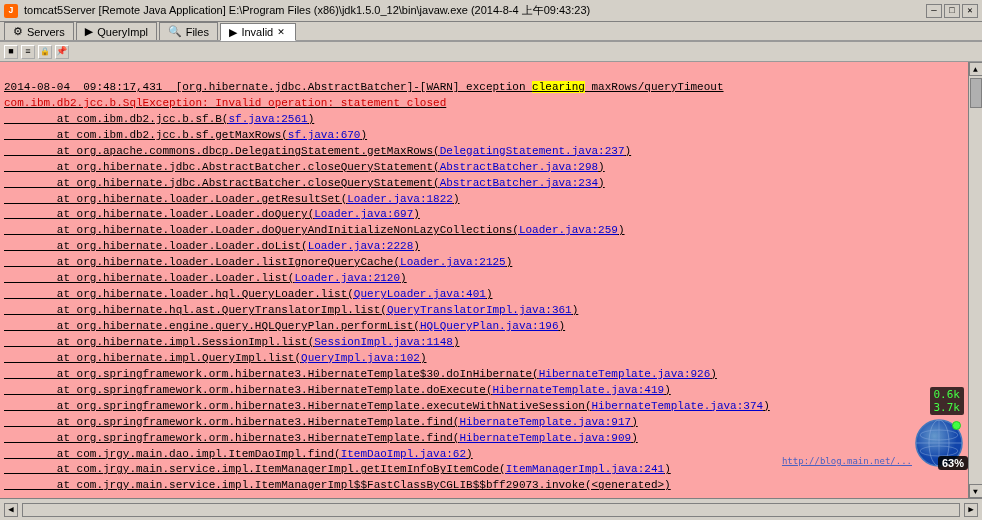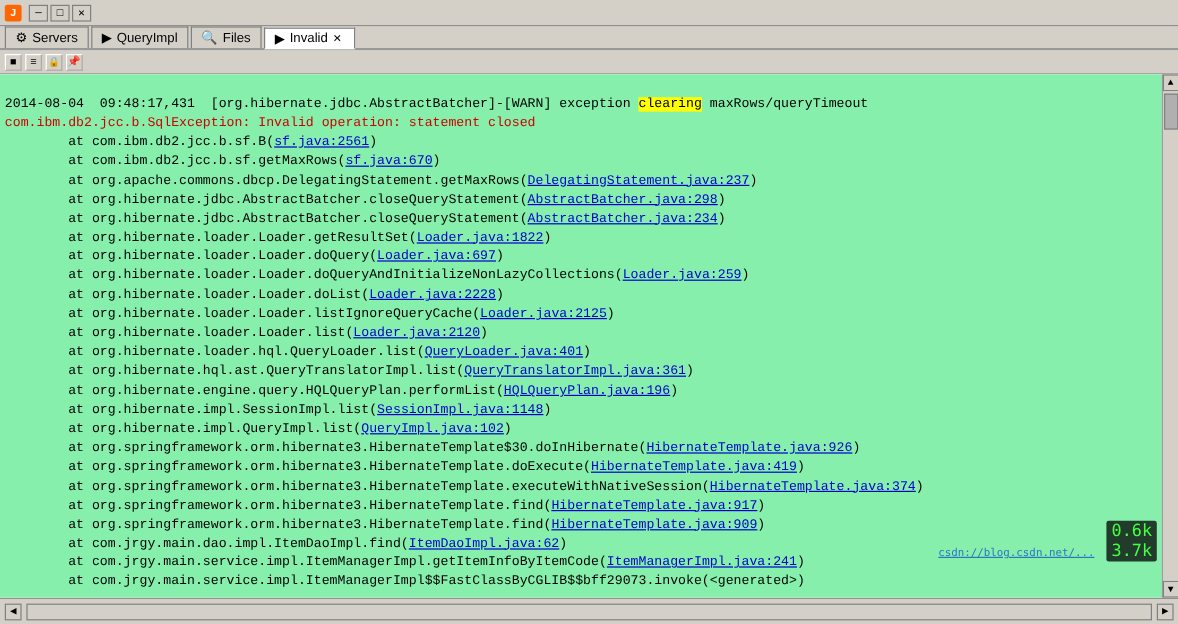--- a/index.html
+++ b/index.html
@@ -104,23 +104,24 @@
     
     .content-area {
       display: flex;
       height: calc(520px - 22px - 20px - 20px - 22px);
       background: white;
     }
 
     
     .console-area {
       flex: 1;
-      background: #86efac;
+      background: #fca5a5;
       overflow: hidden;
       position: relative;
+      text-decoration: underline;
     }
     .console-output {
       padding: 2px 4px;
       font-size: 11px;
       font-family: 'Courier New', monospace;
       line-height: 1.45;
       color: #000;
       white-space: pre;
       overflow: hidden;
     }
@@ -200,20 +201,21 @@
       height: 14px;
       background: #d4d0c8;
       border: 1px solid #808080;
     }
   </style>
 </head>
 <body>
 
 <div class="titlebar">
   <div class="titlebar-icon">J</div>
+  <span class="titlebar-text">tomcat5Server [Remote Java Application]  E:\Program Files (x86)\jdk1.5.0_12\bin\javaw.exe  (2014-8-4  上午09:43:23)</span>
   <div class="titlebar-controls">
     <div class="titlebar-btn">─</div>
     <div class="titlebar-btn">□</div>
     <div class="titlebar-btn">✕</div>
   </div>
 </div>
 
 <div class="tabbar">
   <div class="tab">
     <span>⚙</span>
@@ -278,26 +280,47 @@
 
   <div class="scrollbar-v">
     <div class="scrollbar-btn">▲</div>
     <div class="scrollbar-track">
       <div class="scrollbar-thumb"></div>
     </div>
     <div class="scrollbar-btn">▼</div>
   </div>
 
   <div style="position:absolute; bottom:30px; right:18px; display:flex; flex-direction:column; align-items:flex-end; gap:3px;">
-    <div style="background:rgba(0,0,0,0.75); color:#44ff44; font-size:14px; font-family:monospace; padding:1px 4px; border-radius:2px; text-align:center;margin-left:44px;">
+    <div style="background:rgba(0,0,0,0.75); color:#44ff44; font-size:11px; font-family:monospace; padding:1px 4px; border-radius:2px; text-align:center;margin-left:44px;">
       <span>0.6k</span><br>
       <span>3.7k</span>
     </div>
-  </div>
-
-  <div style="position:absolute;bottom:32px;right:70px;color:#0044cc;font-size:9px;font-family:monospace;text-decoration:underline;opacity:0.7;">csdn://blog.csdn.net/...</div>
+    <div style="position:relative; width:50px; height:50px;">
+      <svg width="50" height="50">
+        <defs>
+          <radialGradient id="globeGrad" cx="40%" cy="35%">
+            <stop offset="0%" stop-color="#6699cc"></stop>
+            <stop offset="100%" stop-color="#1144aa"></stop>
+          </radialGradient>
+        </defs>
+        <circle cx="25" cy="25" r="23" fill="url(#globeGrad)" stroke="#4477bb" stroke-width="1.5"></circle>
+
+        <ellipse cx="25" cy="25" rx="10" ry="23" fill="none" stroke="#88aadd" stroke-width="0.8" opacity="0.7"></ellipse>
+        <line x1="2" y1="25" x2="48" y2="25" stroke="#88aadd" stroke-width="0.8" opacity="0.7"></line>
+        <line x1="25" y1="2" x2="25" y2="48" stroke="#88aadd" stroke-width="0.8" opacity="0.5"></line>
+        <ellipse cx="25" cy="17" rx="19" ry="5" fill="none" stroke="#88aadd" stroke-width="0.8" opacity="0.6"></ellipse>
+        <ellipse cx="25" cy="33" rx="19" ry="5" fill="none" stroke="#88aadd" stroke-width="0.8" opacity="0.6"></ellipse>
+      </svg>
+      
+      <div style="position:absolute;top:3px;right:3px;width:9px;height:9px;background:#44ff44;border-radius:50%;border:1px solid #22cc22;"></div>
+      
+      <div style="position:absolute;bottom:-2px;right:-4px;background:rgba(0,0,0,0.85);color:white;font-size:11px;font-weight:bold;font-family:Arial,sans-serif;padding:1px 4px;border-radius:3px;">63%</div>
+    </div>
+  </div>
+
+  <div style="position:absolute;bottom:32px;right:70px;color:#0044cc;font-size:9px;font-family:monospace;text-decoration:underline;opacity:0.7;">http://blog.main.net/...</div>
 </div>
 
 <div class="statusbar">
   <div class="status-scroll-btn">◀</div>
   <div class="status-track"></div>
   <div class="status-scroll-btn">▶</div>
 </div>
 
 </body></html>

